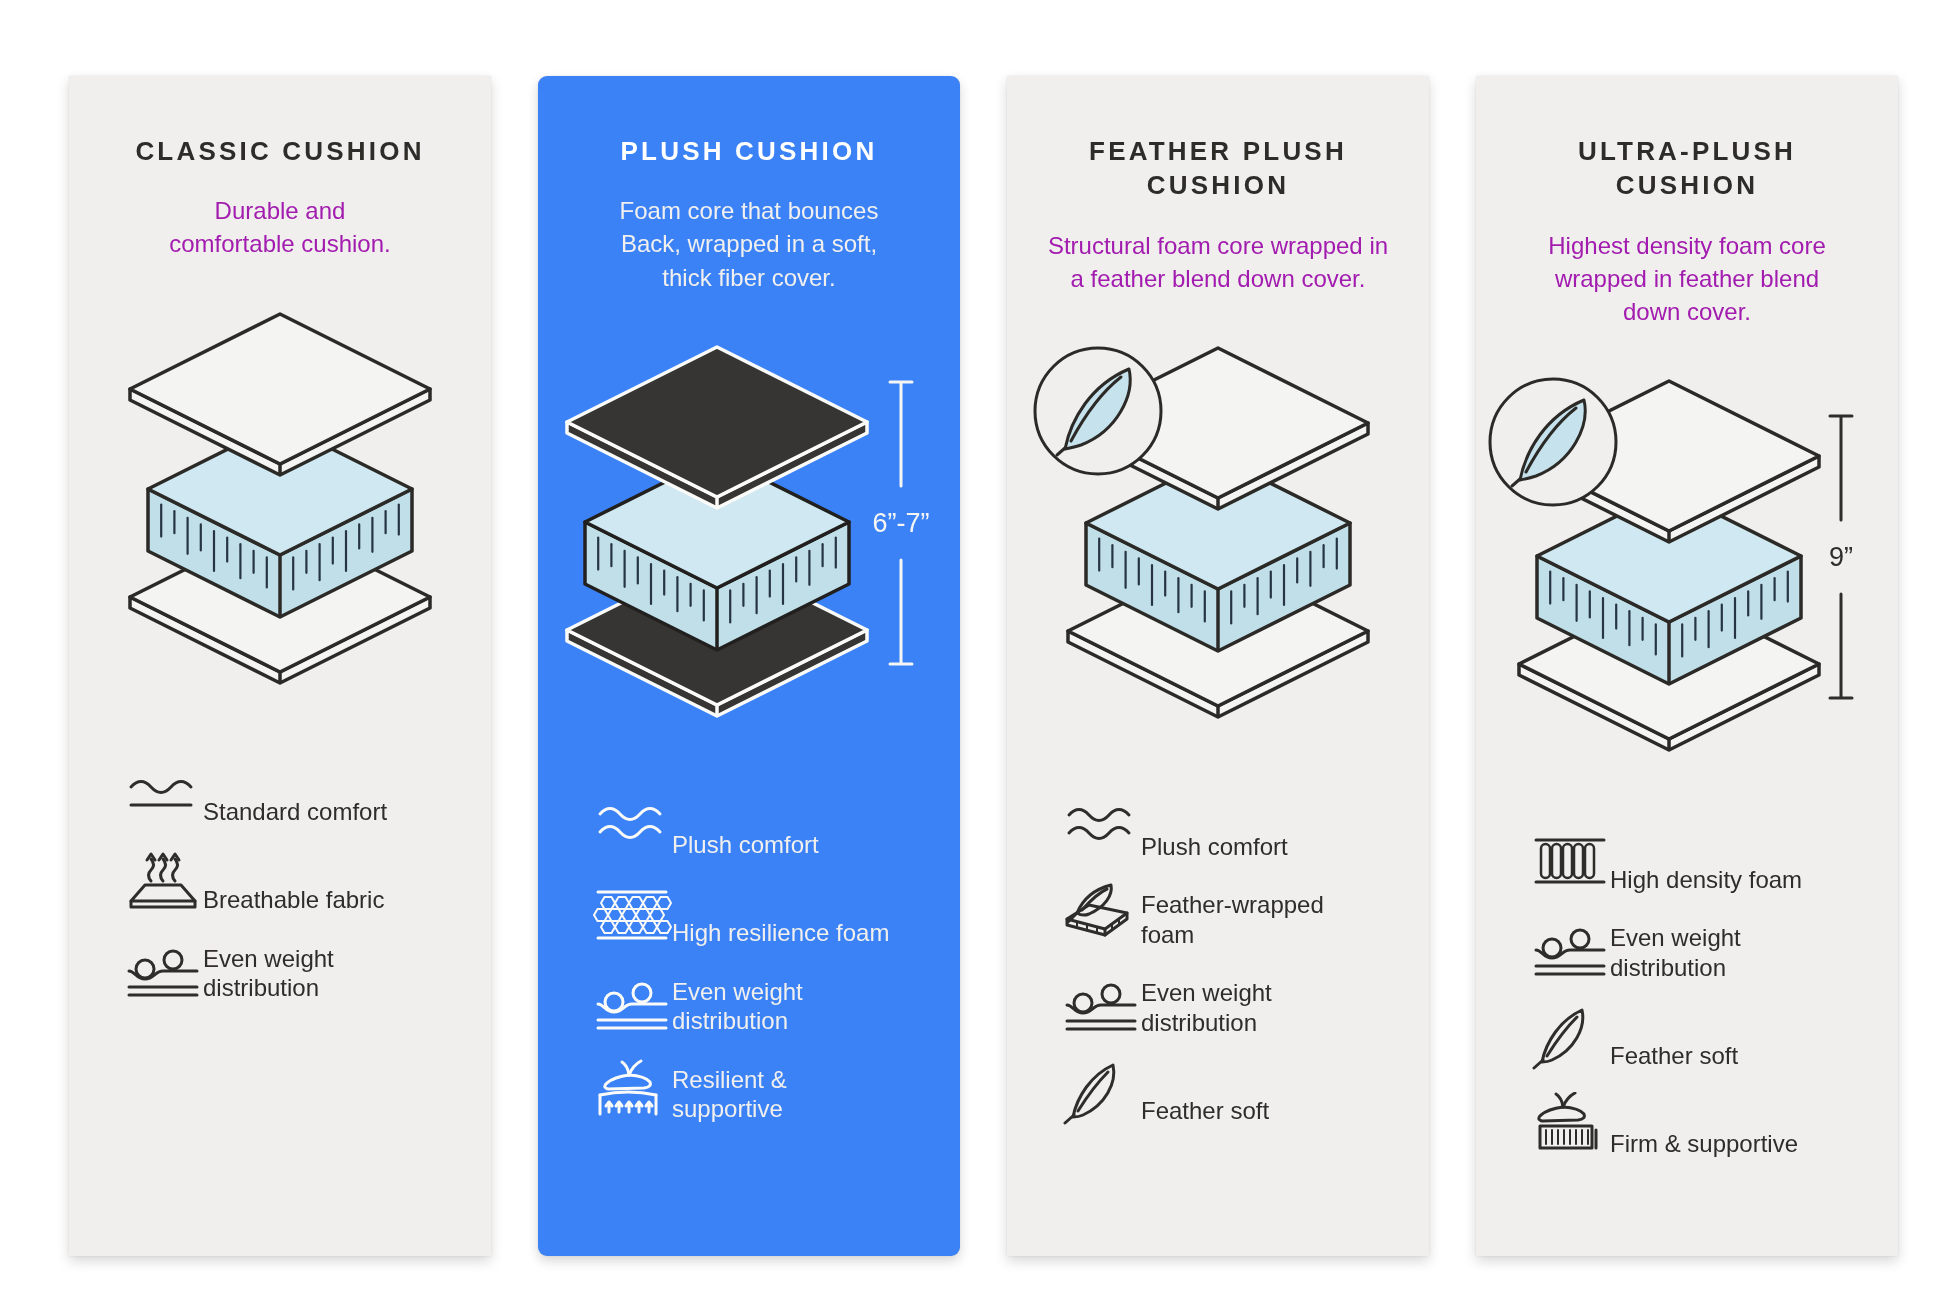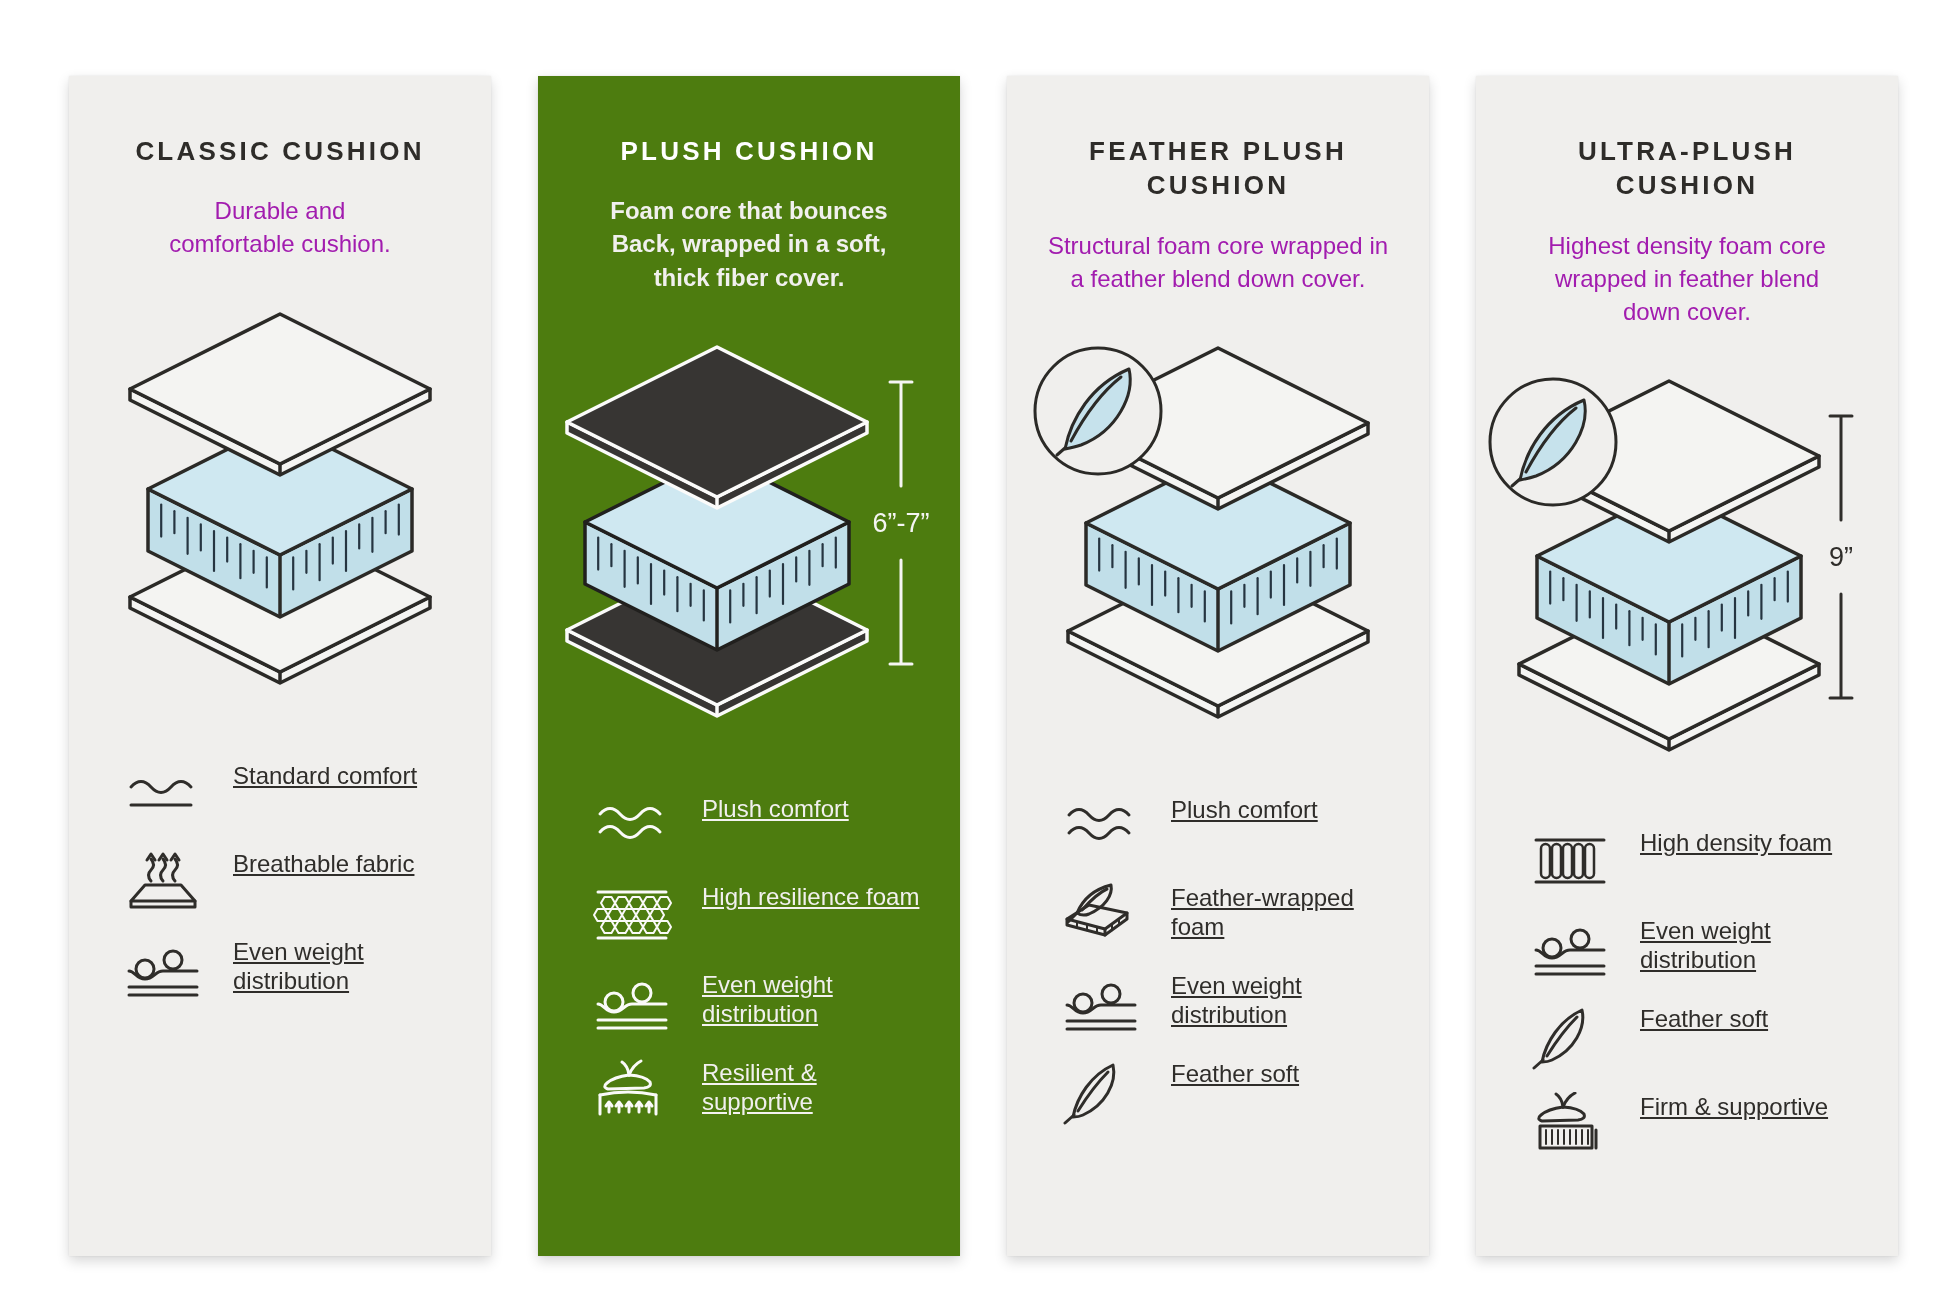--- a/index.html
+++ b/index.html
@@ -1,33 +1,33 @@
 <!DOCTYPE html>
 <html><head>
 <meta charset="utf-8">
 <style>
   html,body{margin:0;padding:0;background:#ffffff;}
   body{font-family:"Liberation Sans","DejaVu Sans",sans-serif;-webkit-font-smoothing:antialiased;}
   .page{position:relative;width:1946px;height:1298px;background:#ffffff;overflow:hidden;margin-top:9px;}
   .cards{position:absolute;left:69px;top:67px;display:flex;gap:47px;}
   .card{width:422px;height:1180px;background:#f0efed;box-shadow:0 5px 12px rgba(0,0,0,.16),0 0 2px rgba(0,0,0,.08);
         box-sizing:border-box;padding-top:58px;color:#2f2d2a;}
-  .card.dark{background:#4d7c0f;color:#f4f3f1;}
+  .card.dark{background:#3b82f6;color:#f4f3f1;border-radius:9px;}
   .title{margin:0;padding:0 38px;text-align:center;font-size:26px;font-weight:bold;
          letter-spacing:3.2px;line-height:1.32;color:#2e2c29;}
   .card.dark .title{color:#ffffff;}
   .desc{margin:26px auto 0;text-align:center;font-size:24px;line-height:1.38;color:#a21caf;}
   .card.dark .desc{color:#f1f0ee;}
   .card:nth-child(1) .desc{max-width:252px;}
-  .card:nth-child(2) .desc{max-width:282px;font-weight:bold;}
+  .card:nth-child(2) .desc{max-width:282px;}
   .card:nth-child(3) .desc{max-width:352px;text-align:center;}
   .card:nth-child(4) .desc{max-width:292px;}
   .illus{height:470px;display:flex;align-items:center;justify-content:center;}
   .features{list-style:none;margin:30px 0 0;padding:0 20px 0 54px;}
-  .feature{display:flex;align-items:flex-start;gap:30px;min-height:66px;margin-bottom:22px;text-decoration:underline;}
+  .feature{display:flex;align-items:flex-end;min-height:66px;margin-bottom:22px;}
   .ficon{flex:0 0 80px;width:80px;height:66px;display:inline-block;color:#2f2d2a;}
   .card.dark .ficon{color:#fafaf8;}
   .ficon svg{width:80px;height:66px;display:block;}
   .flabel{font-size:24px;line-height:1.22;max-width:220px;color:#2f2d2a;}
   .card.dark .flabel{color:#f1f0ee;}
 </style>
 </head>
 <body>
 
 <div class="page">

